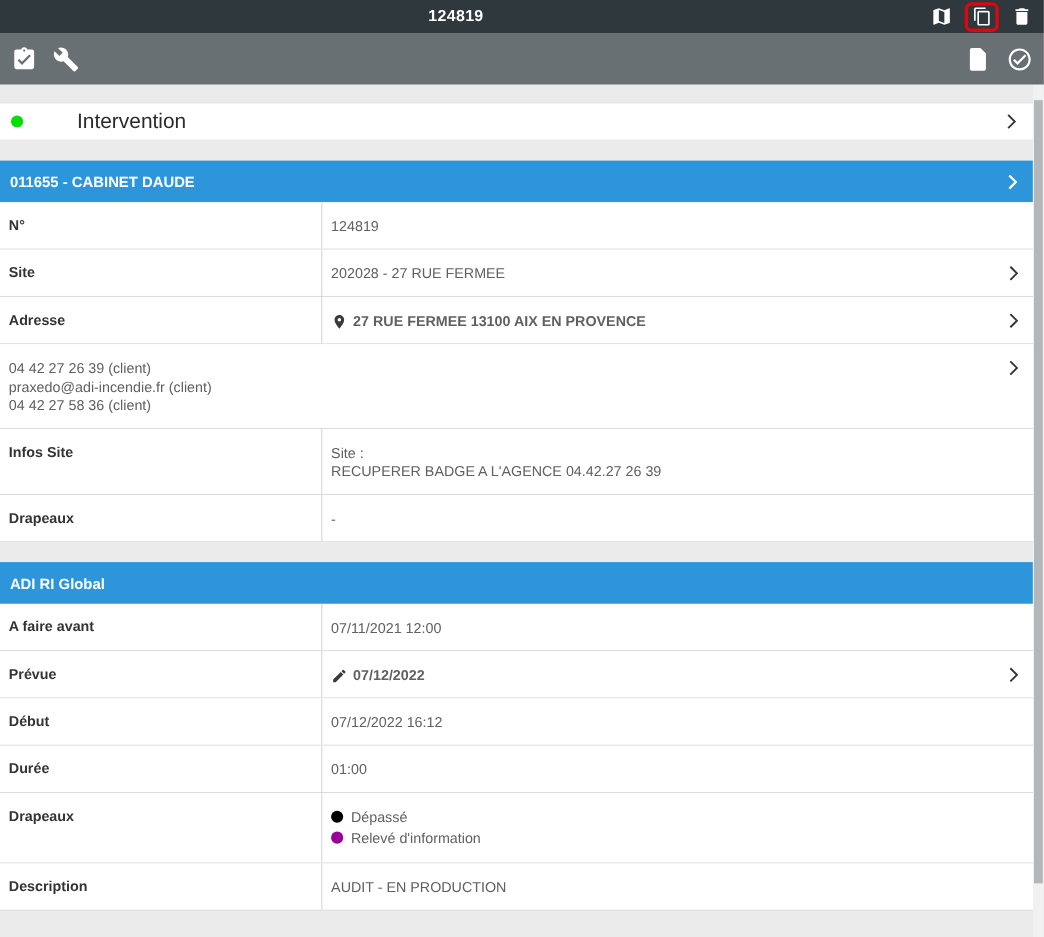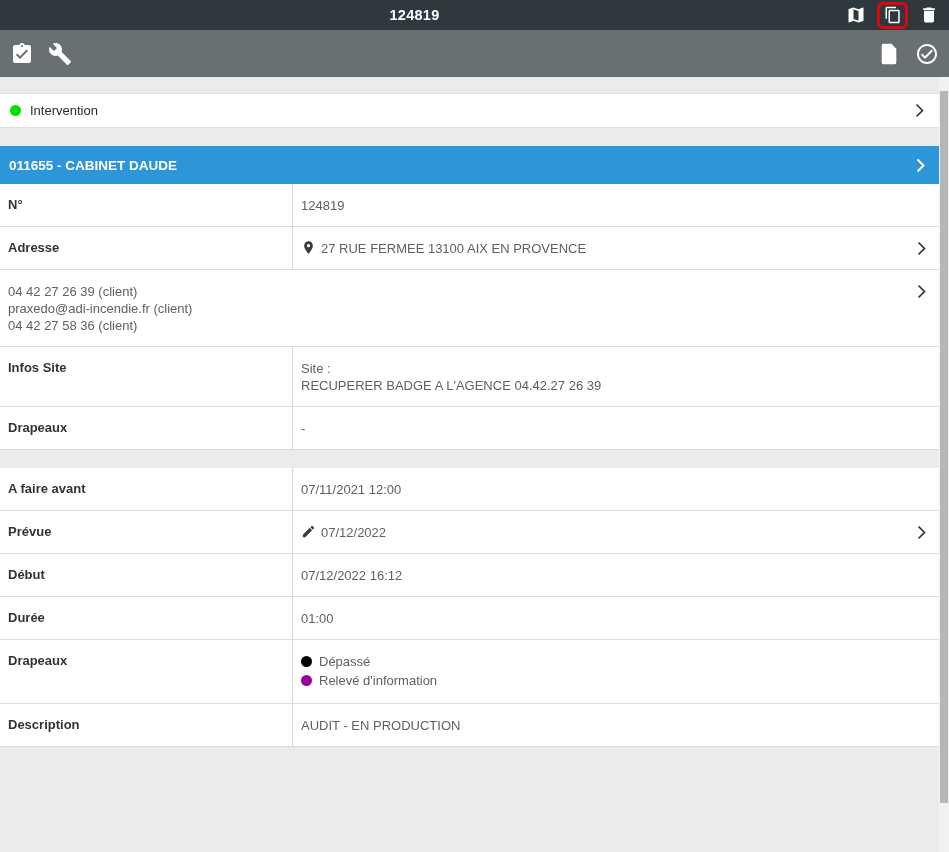--- a/index.html
+++ b/index.html
@@ -30,35 +30,35 @@
   .content { position:relative; height:775px; }
   .pane { width:939px; }
   .gap { height:16px; background:#ebebeb; }
   .gap2 { height:18px; background:#ebebeb; }
 
   .intervention-row { height:35px; background:#fff; display:flex;
     align-items:center; padding:0 10px; border-top:1px solid #e0e0e0;
     border-bottom:1px solid #e0e0e0; cursor:pointer; }
   .status-dot { width:11px; height:11px; border-radius:50%;
     background:#00df00; margin-right:9px; flex:0 0 auto; }
-  .intervention-label { font-size:13px; color:#2b2b2b; flex:1; }
+  .intervention-label { font-size:19px; color:#2b2b2b; flex:1;margin-left:40px; }
 
   .section-header { height:38px; background:#2d96db; color:#fff;
     display:flex; align-items:center; padding:0 9px; font-size:13.5px;
     font-weight:bold; }
   .section-header .spacer { flex:1; }
 
   .rows { background:#fff; }
   .row { display:flex; background:#fff; border-bottom:1px solid #dcdcdc;
     min-height:42px; position:relative; }
   .cell-label { flex:0 0 293px; border-right:1px solid #d6d6d6;
     padding:13px 8px 12px 8px; font-size:13px; font-weight:bold; color:#333; }
   .cell-value { flex:1; padding:13px 26px 12px 8px; font-size:13px;
     color:#606060; line-height:17px; }
-  .vline { display:flex; align-items:flex-start; gap:5px; }
+  .vline { display:flex; align-items:flex-end; gap:5px;font-weight:bold; }
   .chev { position:absolute; right:13px; top:14px; width:9px; height:15px; }
   .chev svg, .hchev svg { width:9px; height:15px; }
   .hchev { width:9px; height:15px; margin-right:5px; display:flex; align-items:center; }
 
   .inline-icon svg { width:15px; height:15px; fill:#3a3a3a; display:block; }
   .flag-line { display:flex; align-items:center; gap:7px; margin-bottom:2px; }
   .flag-dot { width:11px; height:11px; border-radius:50%; flex:0 0 auto; }
   .flag-dot.purple { background:#990099; }
   .flag-dot.black  { background:#000000; }
 
@@ -147,20 +147,29 @@
       </span>
     </div>
 
     <div class="rows">
 
       <div class="row">
         <div class="cell-label">N°</div>
         <div class="cell-value">124819</div>
       </div>
 
+      <div class="row">
+        <div class="cell-label">Site</div>
+        <div class="cell-value">202028 - 27 RUE FERMEE</div>
+        <span class="chev">
+          <svg viewBox="0 0 9 15">
+              <path d="M1.5 1.5l6 6-6 6" fill="none" stroke="#333" stroke-width="1.7"></path>
+            </svg>
+        </span>
+      </div>
 
       <div class="row">
         <div class="cell-label">Adresse</div>
         <div class="cell-value">
           <div class="vline">
             <span class="inline-icon">
               <svg viewBox="0 0 24 24">
                   <path d="M12 2C8.13 2 5 5.13 5 9c0 5.25 7 13 7 13s7-7.75 7-13c0-3.87-3.13-7-7-7zm0 9.5c-1.38 0-2.5-1.12-2.5-2.5s1.12-2.5 2.5-2.5 2.5 1.12 2.5 2.5-1.12 2.5-2.5 2.5z"></path>
                 </svg>
             </span>
@@ -196,20 +205,23 @@
       </div>
 
       <div class="row">
         <div class="cell-label">Drapeaux</div>
         <div class="cell-value">-</div>
       </div>
     </div>
 
     <div class="gap2"></div>
 
+    <div class="section-header">
+      <span>ADI RI Global</span>
+    </div>
 
     <div class="rows">
 
 
       <div class="row">
         <div class="cell-label">A faire avant</div>
         <div class="cell-value">07/11/2021 12:00</div>
       </div>
 
       <div class="row">

